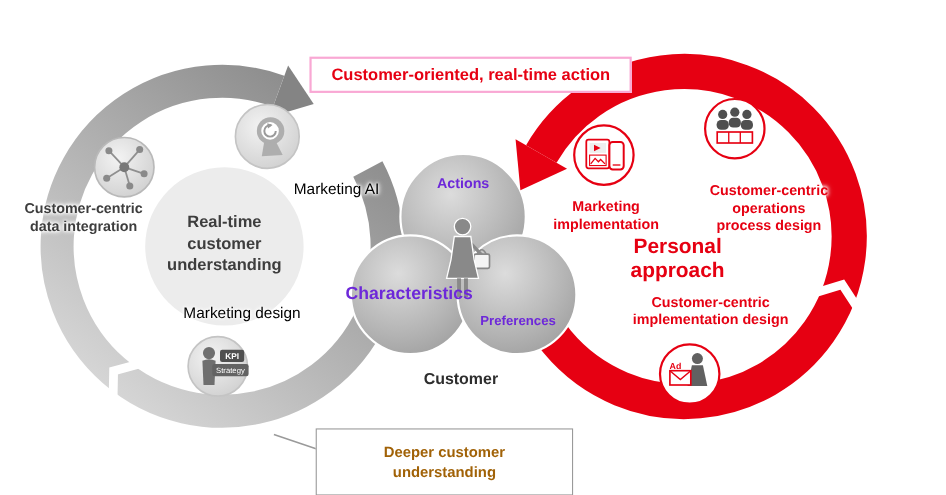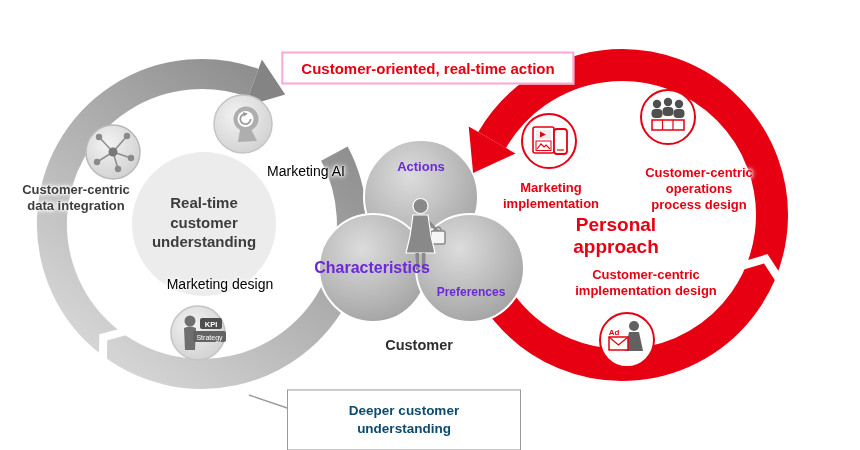--- a/index.html
+++ b/index.html
@@ -10,21 +10,21 @@
            white-space:pre-line; line-height:1.25; }
   .halo { text-shadow:0 0 3px #fff, 0 0 3px #fff, 0 0 5px #fff, 0 0 6px #fff; }
   .dk   { color:#3d3d3d; font-weight:bold; }
   .md   { color:#000000; font-weight:400; font-size:14px; }
   .wt   { color:#6d28d9; font-weight:600; }
   .rd   { color:#e60012; font-weight:bold; }
   .callout { position:absolute; transform:translate(-50%,-50%); background:#fff;
              text-align:center; white-space:pre-line; }
   .callout.top { border:2px solid #f9a8d4; color:#e60012; font-weight:bold;
                  font-size:15px; padding:6px 18px; white-space:nowrap;margin-top:40px; }
-  .callout.bottom { border:1.5px solid #9a9a9a; color:#0c4a6e; font-weight:bold;
+  .callout.bottom { border:1.5px solid #9a9a9a; color:#a16207; font-weight:bold;
                     font-size:13.5px; width:234px; padding:12px 0; line-height:1.3; }
 </style>
 </head>
 <body>
 
 <div class="stage">
 
   <svg width="860" height="450" viewBox="0 0 860 450">
     <defs>
       <linearGradient id="grayRing" gradientUnits="userSpaceOnUse" x1="320" y1="70" x2="70" y2="380">

